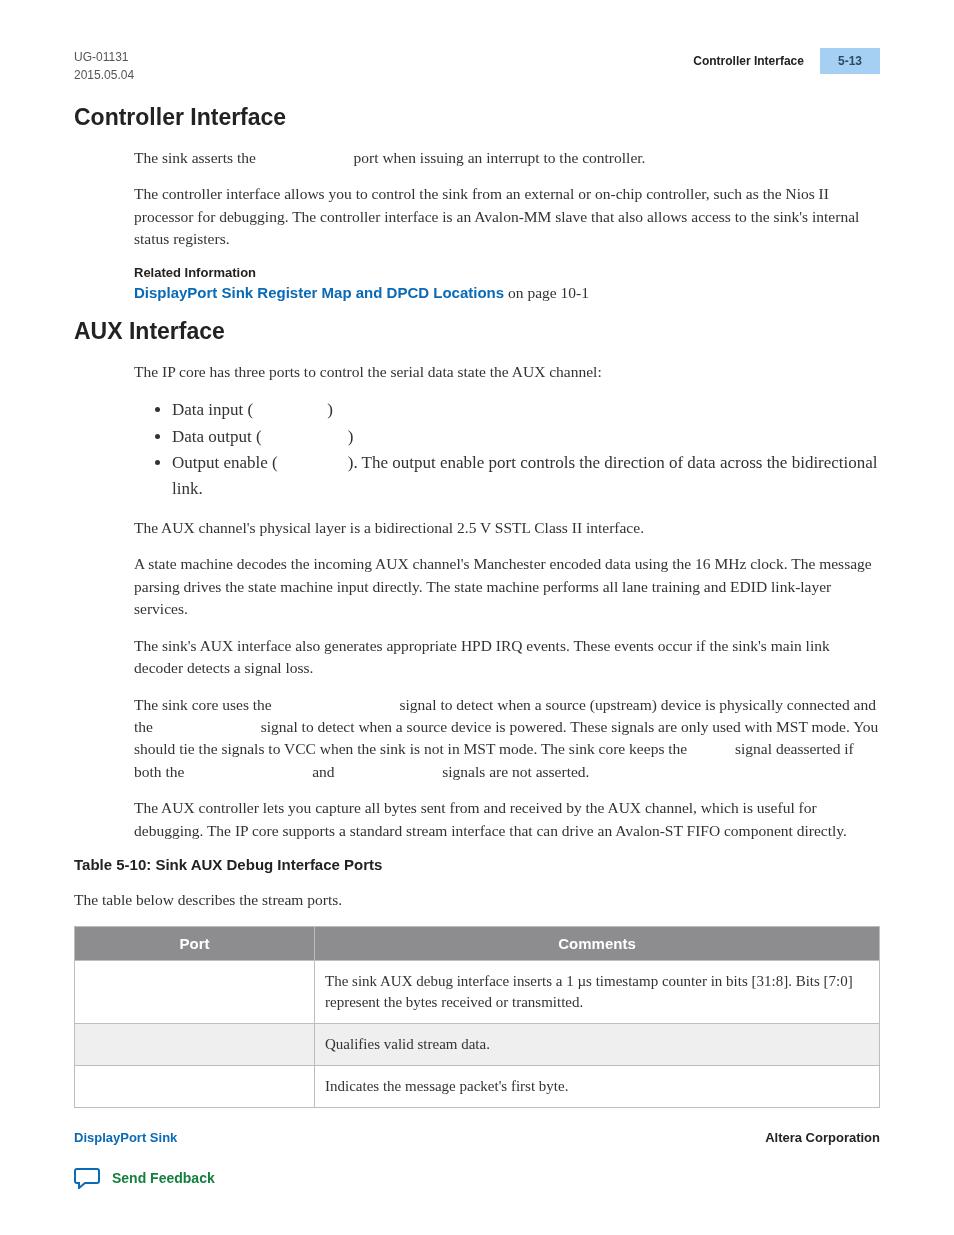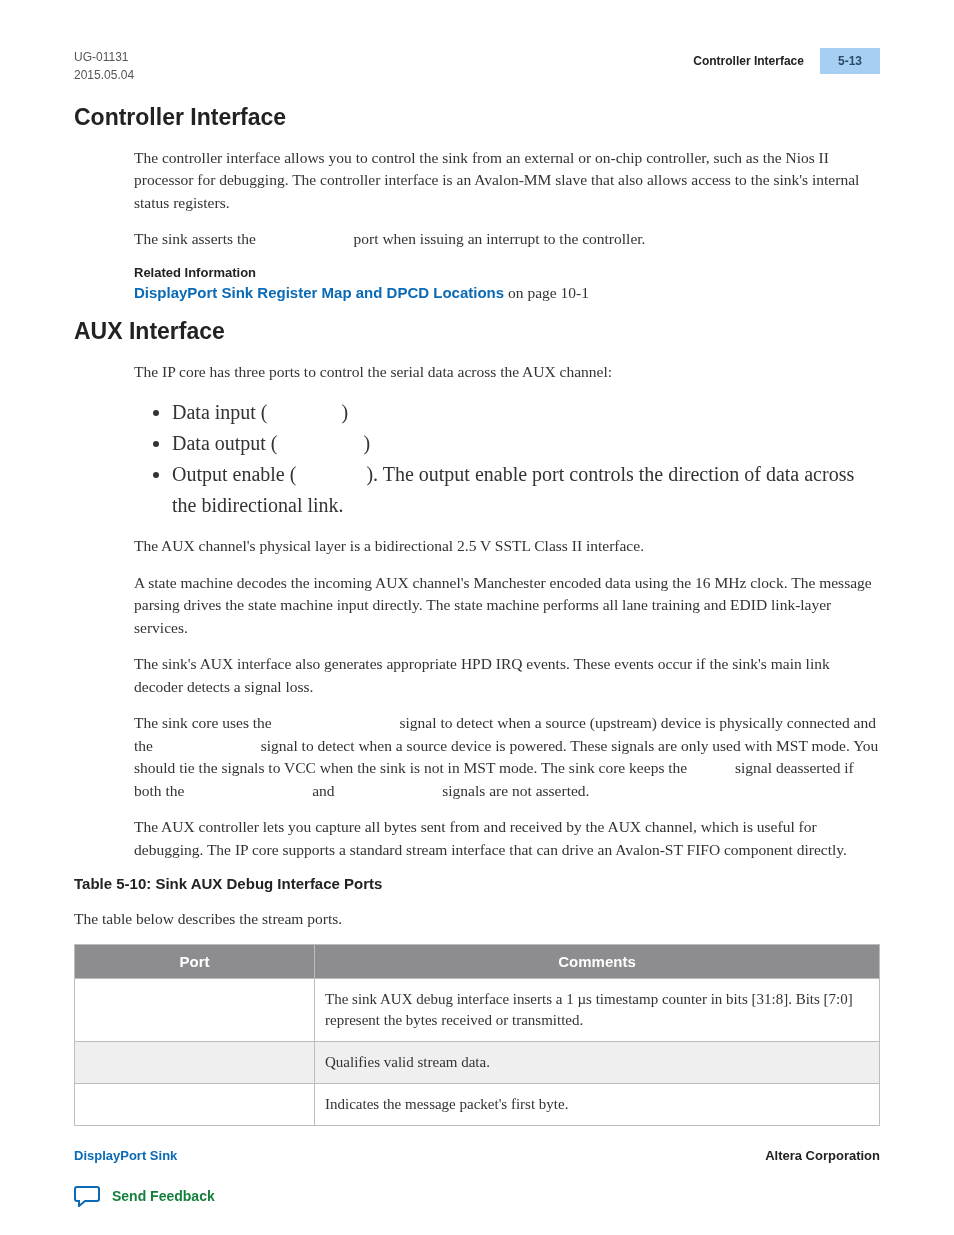--- a/index.html
+++ b/index.html
@@ -45,21 +45,21 @@
     margin-bottom: 14px;
   }
   .bold-sans {
     font-family: -apple-system, 'Segoe UI', Arial, sans-serif;
     font-weight: 700;
     color: #222;
     font-size: 13px;
   }
   .link { color: #0a6ab6; font-weight: 700; font-family: -apple-system, 'Segoe UI', Arial, sans-serif; font-size: 15px; }
   ul.bullets { list-style: disc; margin: 0 0 14px 38px; }
-  ul.bullets li { font-size: 20px; line-height: 1.55; color: #333; }
+  ul.bullets li { font-size: 17px; line-height: 1.55; color: #333; }
   h3.subsection {
     font-family: -apple-system, 'Segoe UI', Arial, sans-serif;
     font-size: 17px;
     font-weight: 700;
     color: #222;
     margin: 18px 0 12px 0;
   }
   .table-title {
     font-family: -apple-system, 'Segoe UI', Arial, sans-serif;
     font-weight: 700;
@@ -121,36 +121,36 @@
       <div>2015.05.04</div>
     </div>
     <div class="header-right">
       <span class="header-title">Controller Interface</span>
       <span class="page-badge">5-13</span>
     </div>
   </div>
 
   <h2 class="section">Controller Interface</h2>
   <div class="body-block">
-    <p class="para">The controller interface allows you to control the sink from an external or on-chip controller, such as the Nios II processor for debugging. The controller interface is an Avalon-MM slave that also allows access to the sink's internal status registers.</p>
     <p class="para">
       <span>The sink asserts the </span>
       <span style="display:inline-block;width:90px;"></span>
       <span> port when issuing an interrupt to the controller.</span>
     </p>
+    <p class="para">The controller interface allows you to control the sink from an external or on-chip controller, such as the Nios II processor for debugging. The controller interface is an Avalon-MM slave that also allows access to the sink's internal status registers.</p>
     <p class="bold-sans" style="margin-bottom:4px;">Related Information</p>
     <p style="margin-bottom:16px;">
       <a class="link">DisplayPort Sink Register Map and DPCD Locations</a>
       <span style="font-size:15.5px;"> on page 10-1</span>
     </p>
   </div>
 
   <h2 class="section">AUX Interface</h2>
   <div class="body-block">
-    <p class="para">The IP core has three ports to control the serial data across the AUX channel:</p>
+    <p class="para">The IP core has three ports to control the serial data state the AUX channel:</p>
     <ul class="bullets">
       <li>
         <span>Data input (</span><span style="display:inline-block;width:74px;"></span><span>)</span>
       </li>
       <li>
         <span>Data output (</span><span style="display:inline-block;width:86px;"></span><span>)</span>
       </li>
       <li>
         <span>Output enable (</span><span style="display:inline-block;width:70px;"></span><span>). The output enable port controls the direction of data across the bidirec­tional link.</span>
       </li>

